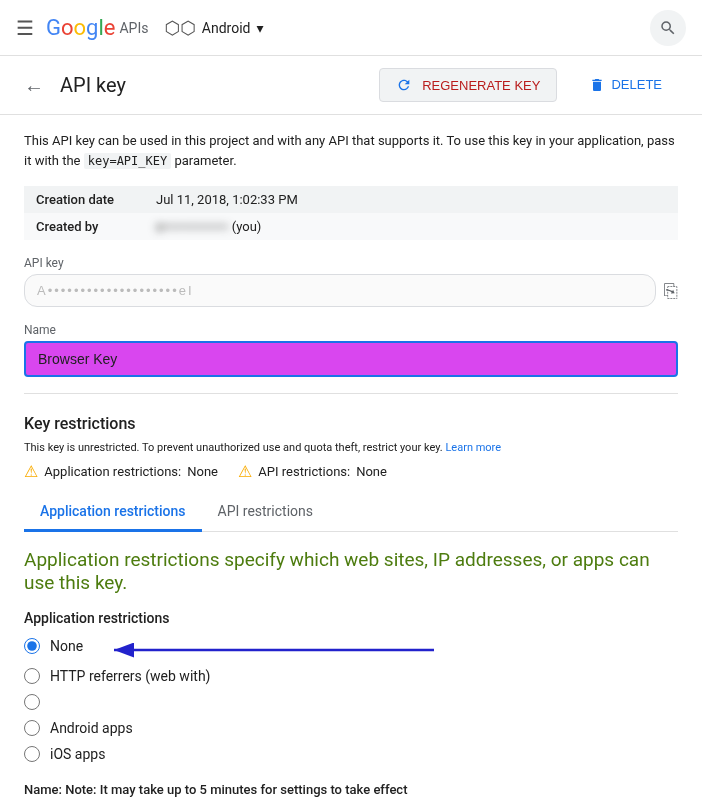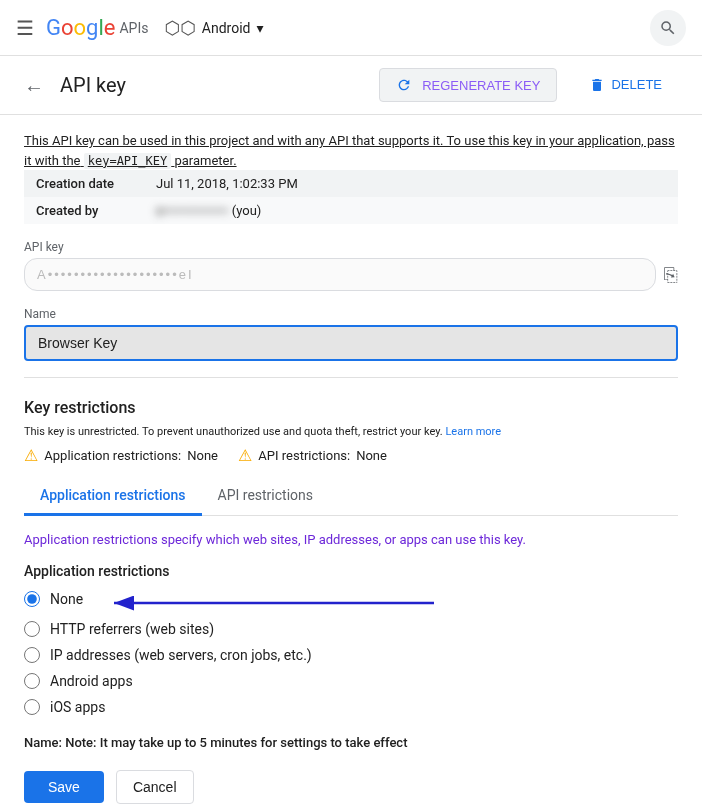--- a/index.html
+++ b/index.html
@@ -38,72 +38,72 @@
       align-items: center;
       padding: 12px 24px;
       border-bottom: 1px solid #e0e0e0;
       gap: 16px;
     }
     .back-button { color: #5f6368; cursor: pointer; font-size: 20px; }
     .page-title { font-size: 20px; color: #212121; font-weight: 400; }
     .btn-regenerate {
       display: flex; align-items: center; gap: 10px;
       background: #f1f3f4; border: 1px solid #dadce0; border-radius: 4px;
-      padding: 8px 16px; cursor: pointer; font-size: 13px; color: #8b5cf6; font-weight: 500;
+      padding: 8px 16px; cursor: pointer; font-size: 13px; color: #b91c1c; font-weight: 500;
       margin-left: auto;
     }
     .btn-delete {
       display: flex; align-items: flex-start; gap: 6px;
       background: transparent; border: none;
       padding: 8px 16px; cursor: pointer; font-size: 13px; color: #1a73e8; font-weight: 500;
     }
 
     
     .content { padding: 16px 24px; }
 
-    .info-text { font-size: 13px; color: #212121; line-height: 1.5; margin-bottom: 0; text-decoration: underline; }
+    .info-text { font-size: 13px; color: #212121; line-height: 1.5; margin-bottom: 16px; }
     .info-text a, .link { color: #1a73e8; text-decoration: none; }
     .info-text code { font-family: monospace; font-size: 12px; color: #212121; background: #f1f3f4; padding: 1px 4px; border-radius: 2px; }
 
     .info-table { width: 100%; border-collapse: collapse; margin-bottom: 16px; }
     .info-table tr { background: #f8f9fa; }
     .info-table tr:nth-child(odd) { background: #f1f3f4; }
     .info-table td { padding: 6px 12px; font-size: 13px; }
     .info-table td:first-child { font-weight: 500; width: 120px; }
 
     .field-group { margin-bottom: 16px; }
     .field-label { font-size: 12px; color: #5f6368; margin-bottom: 4px; display: block; }
     .api-key-row { display: flex; align-items: center; gap: 8px; }
     .api-key-input {
       width: 100%; border: 1px solid #dadce0; border-radius: 13px;
       padding: 8px 12px; font-size: 13px; color: #bbb; background: #fafafa;
       outline: none;
     }
     .copy-icon { color: #5f6368; cursor: pointer; font-size: 18px; }
     .name-input {
       width: 100%; border: 2px solid #1a73e8; border-radius: 4px;
-      padding: 8px 12px; font-size: 14px; color: #212121; background: #e5e5e5;
+      padding: 8px 12px; font-size: 14px; color: #212121; background: #d946ef;
       outline: none;
     }
 
     
     .section-title { font-size: 16px; font-weight: 500; color: #212121; margin: 20px 0 8px 0; }
     .restriction-warning { font-size: 11px; color: #212121; margin-bottom: 8px; }
     .warning-row { display: flex; align-items: center; gap: 20px; margin-bottom: 12px; font-size: 13px; }
     .warning-item { display: flex; align-items: center; gap: 6px; }
     .warn-icon { color: #F9AB00; font-size: 16px; }
 
     .tabs { display: flex; border-bottom: 1px solid #e0e0e0; margin-bottom: 16px; }
     .tab {
       padding: 10px 16px; font-size: 14px; cursor: pointer; color: #5f6368;
       border-bottom: 3px solid transparent; margin-bottom: -1px;
     }
     .tab.active { color: #1a73e8; border-bottom: 3px solid #1a73e8; font-weight: 500; }
 
-    .tab-description { font-size: 13px; color: #6d28d9; margin-bottom: 16px; }
+    .tab-description { font-size: 19px; color: #4d7c0f; margin-bottom: 16px; }
     .app-restrictions-title { font-size: 14px; font-weight: 500; color: #212121; margin-bottom: 12px; }
 
     .radio-group { display: flex; flex-direction: column; gap: 10px; margin-bottom: 20px; }
     .radio-item { display: flex; align-items: center; gap: 10px; font-size: 14px; cursor: pointer; }
     .radio-item input[type="radio"] { accent-color: #1a73e8; width: 16px; height: 16px; cursor: pointer; }
 
     
     .arrow-annotation { position: relative; margin-bottom: 4px; }
     .arrow-svg { position: absolute; top: -8px; left: 0; width: 420px; height: 40px; pointer-events: none; }
 
@@ -245,26 +245,25 @@
           <marker id="arrowhead" markerWidth="8" markerHeight="6" refX="8" refY="3" orient="auto">
             <polygon points="0 0, 8 3, 0 6" fill="#2222cc"></polygon>
           </marker>
         </defs>
         <line x1="410" y1="20" x2="90" y2="20" stroke="#2222cc" stroke-width="2.5" marker-end="url(#arrowhead)"></line>
       </svg>
     </div>
 
     <label class="radio-item">
       <input type="radio" name="app-restriction" value="http" style="">
-      <span>HTTP referrers (web sites)</span>
+      <span>HTTP referrers (web with)</span>
     </label>
 
     <label class="radio-item">
       <input type="radio" name="app-restriction" value="ip" style="">
-      <span>IP addresses (web servers, cron jobs, etc.)</span>
     </label>
 
     <label class="radio-item">
       <input type="radio" name="app-restriction" value="android" style="">
       <span>Android apps</span>
     </label>
 
     <label class="radio-item">
       <input type="radio" name="app-restriction" value="ios" style="">
       <span>iOS apps</span>

